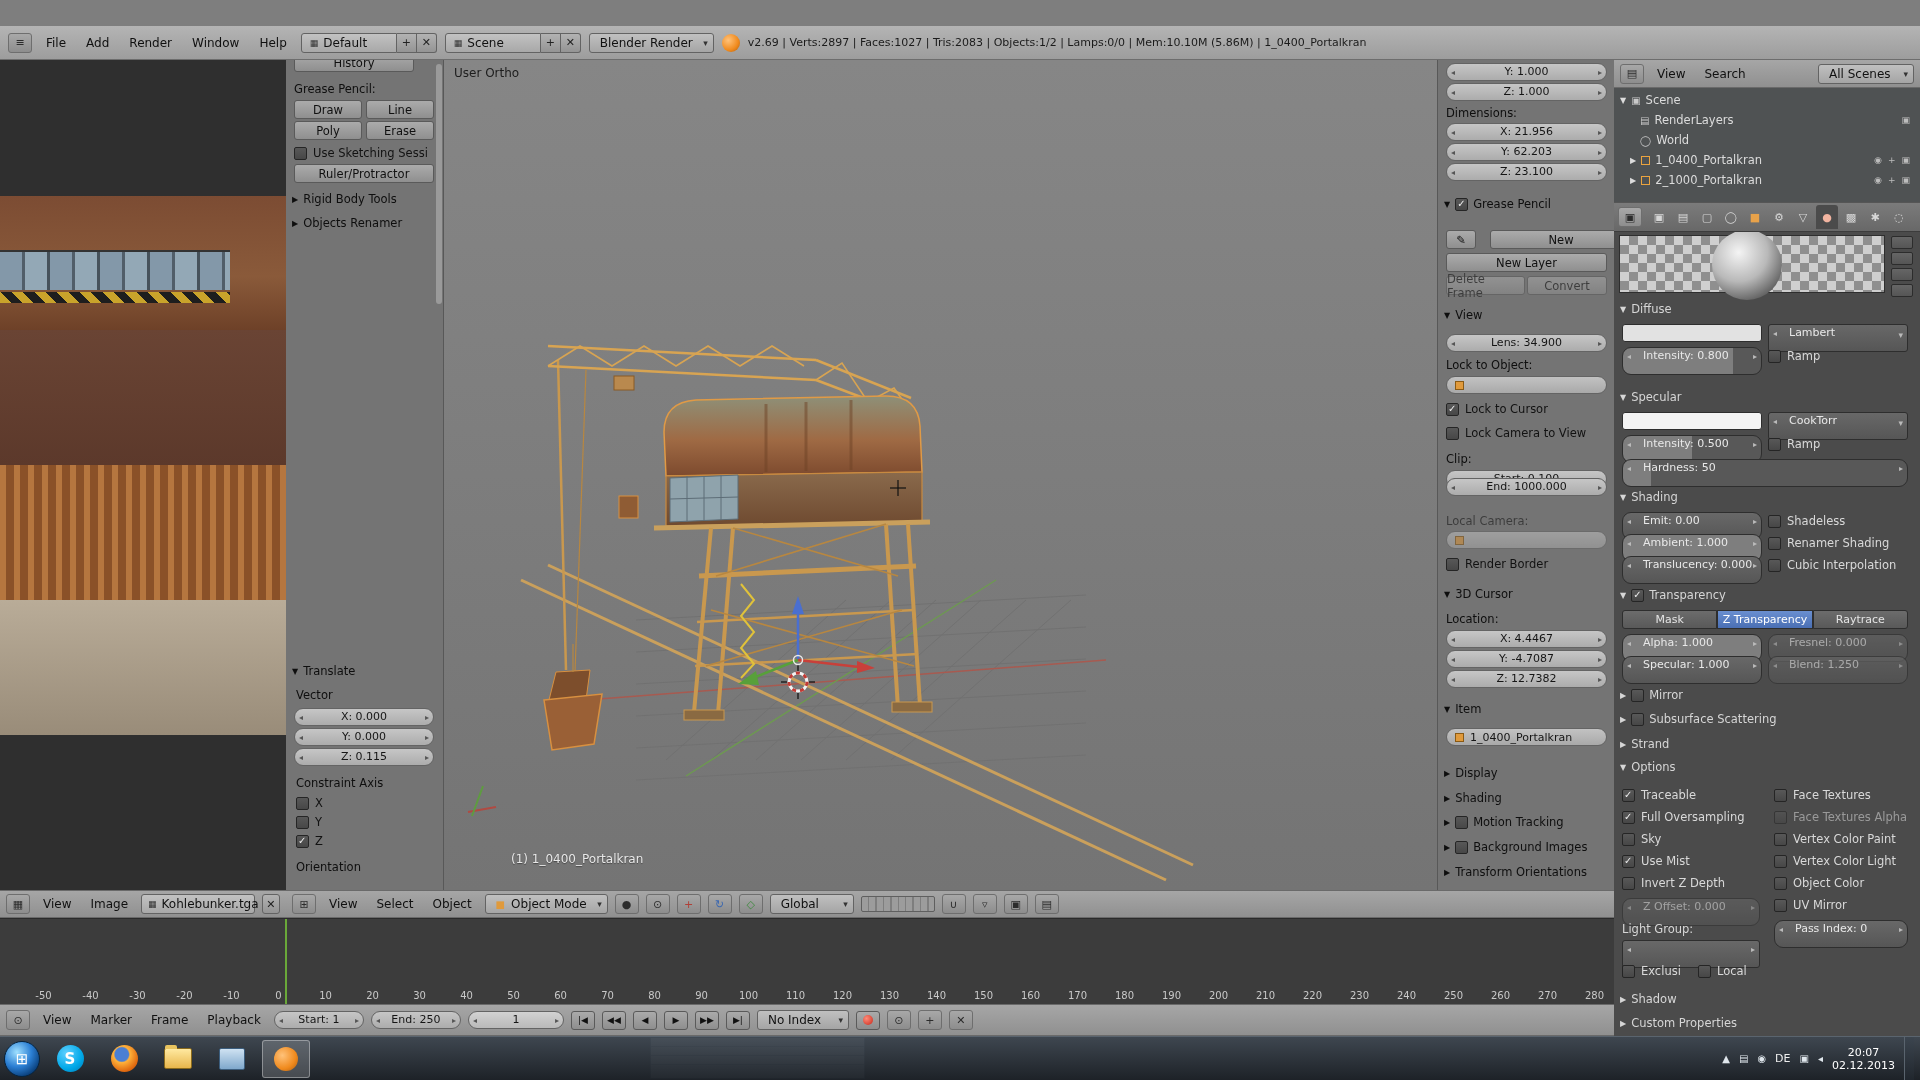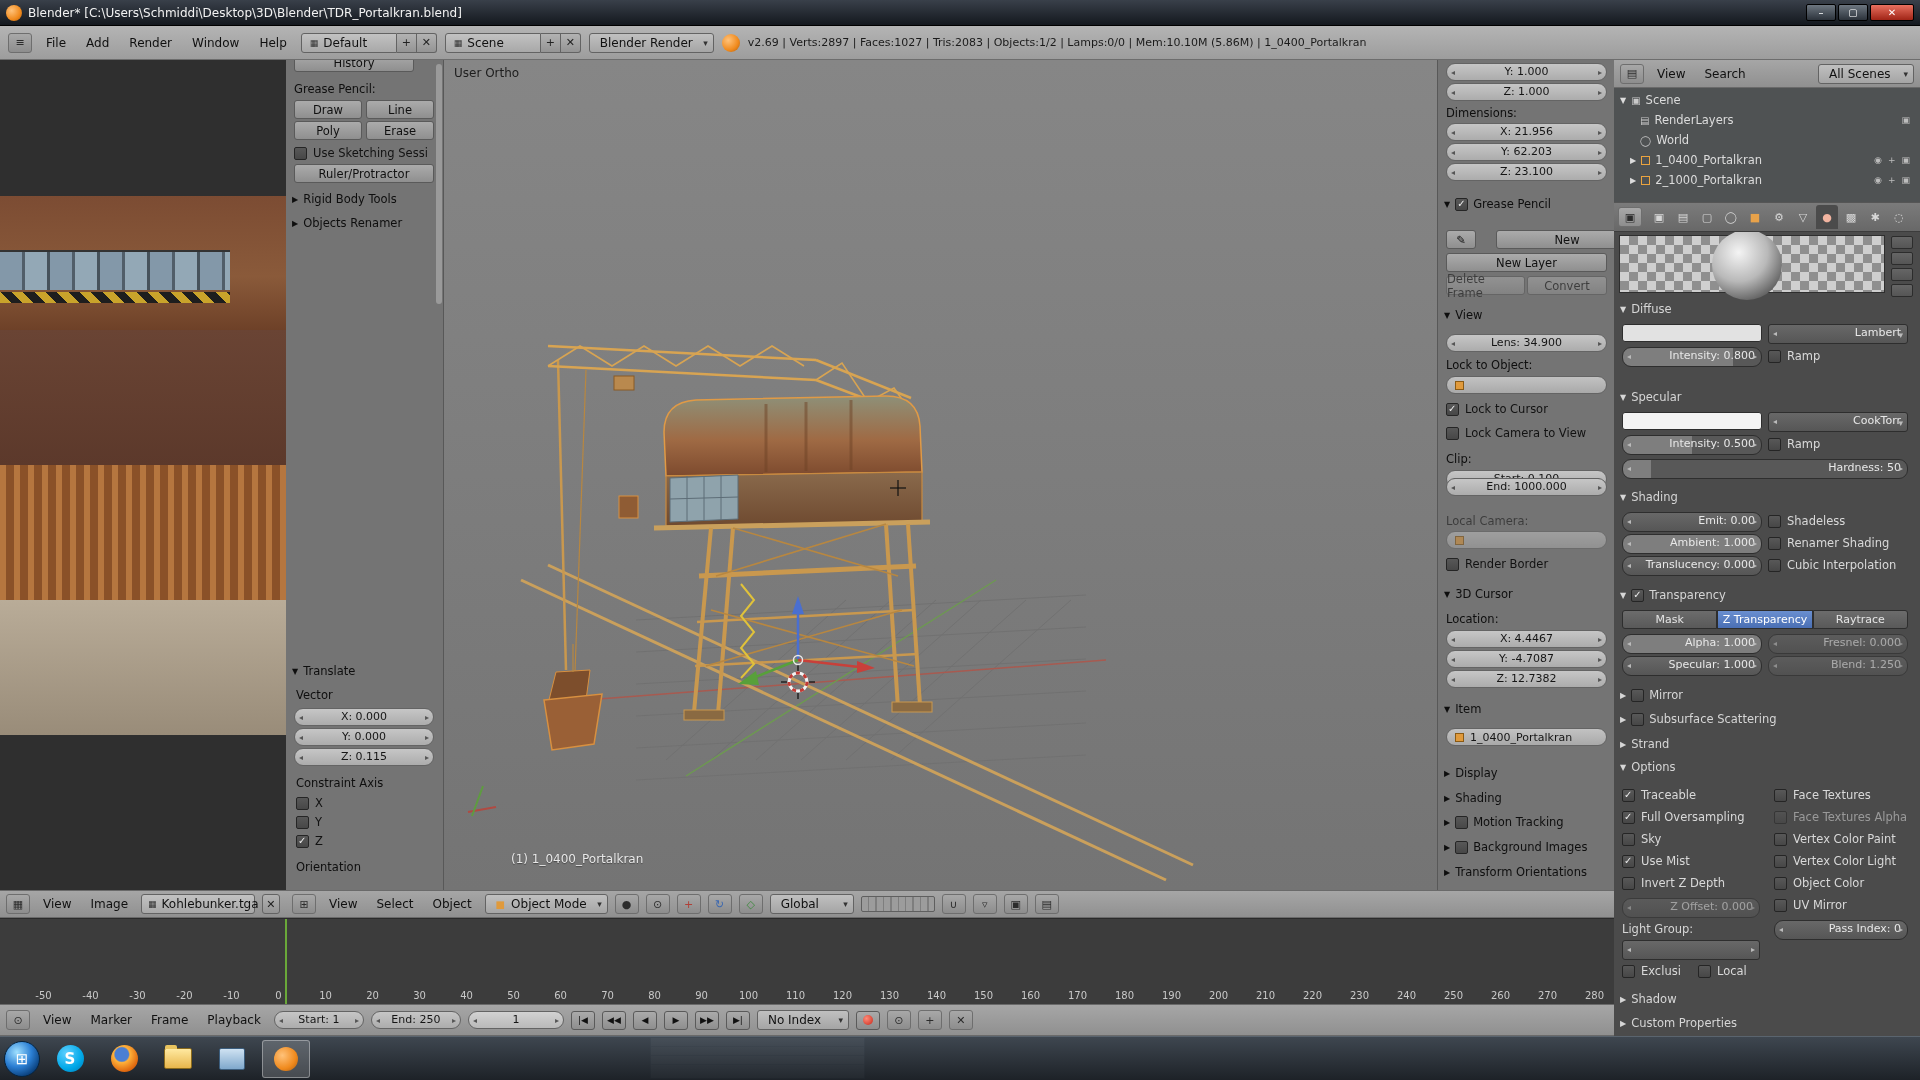--- a/index.html
+++ b/index.html
@@ -25,21 +25,21 @@
 .engine{height:20px;background:linear-gradient(#c0c0c0,#a5a5a5);border:1px solid #636363;border-radius:3px;display:flex;align-items:center;padding:0 20px 0 10px;color:#111;position:relative;min-width:120px}
 .engine::after{content:"▾";position:absolute;right:5px;color:#333;font-size:9px}
 .stats{font-size:11px;color:#1b1b1b;white-space:nowrap}
 
 .lbl{font-size:11.5px;color:#121212;white-space:nowrap}
 .lbld{font-size:11.5px;color:#d9d9d9;white-space:nowrap}
 .btn{display:flex;align-items:center;justify-content:center;background:linear-gradient(#ababab,#8f8f8f);border:1px solid #5a5a5a;border-radius:3px;color:#101010;font-size:11.5px;height:19px}
 .num{position:relative;background:linear-gradient(#c6c6c6,#acacac);border:1px solid #646464;border-radius:9px;color:#151515;font-size:11px;height:18px;line-height:16px;text-align:center;padding:0 14px;overflow:hidden;white-space:nowrap}
 .num::before{content:"◂";position:absolute;left:4px;top:1px;color:#555;font-size:8px}
 .num::after{content:"▸";position:absolute;right:4px;top:1px;color:#555;font-size:8px}
-.numd{position:relative;background:linear-gradient(#686868,#565656);border:1px solid #2e2e2e;border-radius:9px;color:#e8e8e8;font-size:11px;height:20px;line-height:16px;text-align:right;padding:0 6px;overflow:hidden;white-space:nowrap}
+.numd{position:relative;background:linear-gradient(#686868,#565656);border:1px solid #2e2e2e;border-radius:9px;color:#e8e8e8;font-size:11px;height:28px;line-height:16px;text-align:left;padding:0 20px;overflow:hidden;white-space:nowrap}
 .numd::before{content:"◂";position:absolute;left:4px;top:1px;color:#bbb;font-size:8px}
 .numd::after{content:"▸";position:absolute;right:4px;top:1px;color:#bbb;font-size:8px}
 .dd::after{content:"▾" !important;font-size:9px;top:2px}
 .chk{width:13px;height:13px;background:linear-gradient(#585858,#474747);border:1px solid #252525;border-radius:2px;flex:0 0 auto;position:relative}
 .chk.on::after{content:"✓";color:#ececec;font-size:10px;position:absolute;left:1px;top:-1px}
 .chkrow{position:absolute;display:flex;align-items:center;gap:6px}
 .tri{font-size:8px;color:inherit;flex:0 0 auto}
 .phdr{position:absolute;display:flex;align-items:center;gap:5px;font-size:11.5px;color:#0e0e0e;white-space:nowrap}
 .phdrd{position:absolute;display:flex;align-items:center;gap:5px;font-size:11.5px;color:#d6d6d6;white-space:nowrap}
 .idfield{position:relative;background:linear-gradient(#c2c2c2,#a9a9a9);border:1px solid #646464;border-radius:9px;height:18px;display:flex;align-items:center;gap:6px;padding:0 8px;color:#151515;font-size:11px}
@@ -101,29 +101,20 @@
 .tray{margin-left:auto;display:flex;align-items:center;gap:9px;color:#eee;font-size:11px;padding-right:2px}
 .clock{text-align:center;color:#fff;font-size:11px;line-height:13px}
 .showdesk{width:10px;height:44px;border-left:1px solid #5a646e;background:linear-gradient(#3c454f,#20262d)}
 .trayic{color:#dfe6ec;font-size:10px}
 </style>
 </head>
 <body>
 
 <div class="screen">
 
-  <div class="abs titlebar">
-    <span class="blogo"></span>
-    <span class="ttext">Blender* [C:\Users\Schmiddi\Desktop\3D\Blender\TDR_Portalkran.blend]</span>
-    <span class="tbwrap">
-      <span class="tbtn gi" data-glyph="–"></span>
-      <span class="tbtn gi" data-glyph="▢"></span>
-      <span class="tbtn tclose gi" data-glyph="✕"></span>
-    </span>
-  </div>
 
   <div class="abs infobar">
     <span class="hicon gi" data-glyph="≡"></span>
     <span class="menu">File</span>
     <span class="menu">Add</span>
     <span class="menu">Render</span>
     <span class="menu">Window</span>
     <span class="menu">Help</span>
     <span class="dbwrap">
       <span class="dbpill">
@@ -357,21 +348,21 @@
         </div>
       <div class="num" style="position:absolute;left:8px;top:63px;width:161px">X: 21.956</div>
       <div class="num" style="position:absolute;left:8px;top:83px;width:161px">Y: 62.203</div>
       <div class="num" style="position:absolute;left:8px;top:103px;width:161px">Z: 23.100</div>
       <div class="phdr" style="left:6px;top:137px">
         <span class="tri">▼</span>
         <span class="chk on"></span>
         <span>Grease Pencil</span>
       </div>
       <div class="btn gi" style="position:absolute;left:8px;top:170px;width:30px" data-glyph="✎"></div>
-      <div class="btn" style="position:absolute;left:58px;top:170px;width:142px">New</div>
+      <div class="btn" style="position:absolute;left:52px;top:170px;width:142px">New</div>
       <div class="btn" style="position:absolute;left:8px;top:193px;width:161px">New Layer</div>
       <div class="btn" style="position:absolute;left:8px;top:216px;width:79px;opacity:.55">Delete Frame</div>
       <div class="btn" style="position:absolute;left:89px;top:216px;width:80px;opacity:.55">Convert</div>
       <div class="phdr" style="left:6px;top:248px">
           <span class="tri">▼</span>
           <span>View</span>
         </div>
       <div class="num" style="position:absolute;left:8px;top:274px;width:161px">Lens: 34.900</div>
       <div class="phdr" style="left:8px;top:298px">
           <span>Lock to Object:</span>
@@ -734,15 +725,28 @@
       </span>
     <span class="tslot">
         <span class="folder"></span>
       </span>
     <span class="tslot">
         <span style="width:26px;height:22px;background:linear-gradient(#cfe2f2,#7fa8cc);border:1px solid #3c5e7e;border-radius:2px"></span>
       </span>
     <span class="tslot active">
         <span class="blogo" style="width:24px;height:24px"></span>
       </span>
+    <span class="tray">
+      <span class="trayic gi" data-glyph="▲"></span>
+      <span class="trayic gi" data-glyph="▤"></span>
+      <span class="trayic gi" data-glyph="◉"></span>
+      <span>DE</span>
+      <span class="trayic gi" data-glyph="▣"></span>
+      <span class="trayic gi" data-glyph="◂"></span>
+      <span class="clock">
+        <div>20:07</div>
+        <div>02.12.2013</div>
+      </span>
+      <span class="showdesk"></span>
+    </span>
   </div>
 
 </div>
 
 </body></html>

